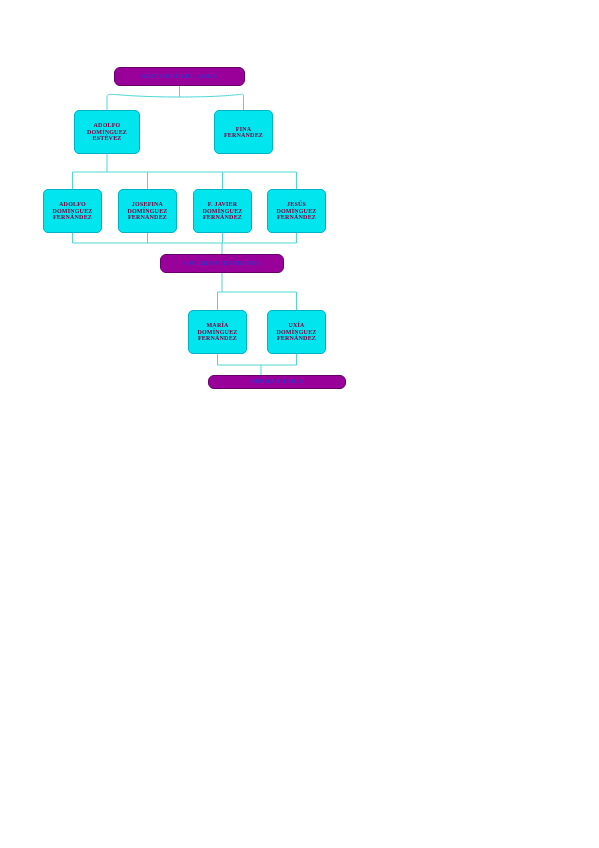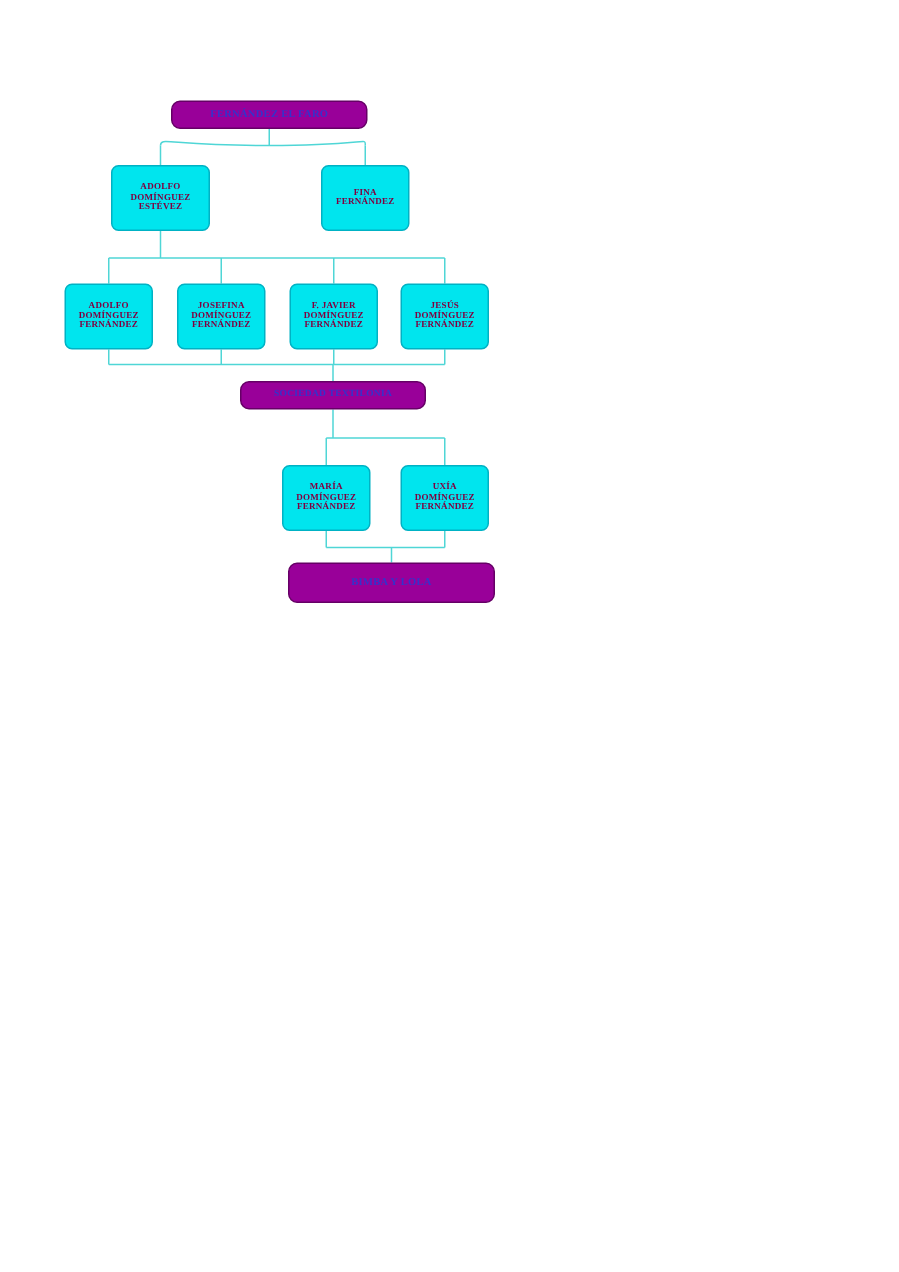--- a/index.html
+++ b/index.html
@@ -107,21 +107,21 @@
         <path d="M296.5,292 L296.5,310"></path>
 
         <path d="M217.5,354 L217.5,365"></path>
         <path d="M296.5,354 L296.5,365"></path>
         <path d="M217.5,365 L296.5,365"></path>
         <path d="M261,365 L261,375"></path>
       </g>
     </svg>
 
     <div class="node node-purple big-label" style="left:114px; top:67px; width:131px; height:19px;">
-      <span class="label">FERNÁNDEZ EL FARO</span>
+      <span class="label">SASTRERÍA EL LOLA</span>
     </div>
 
     <div class="node node-cyan" style="left:74px; top:110px; width:66px; height:44px;">
       <span class="label">ADOLFO
 DOMÍNGUEZ
 ESTÉVEZ</span>
     </div>
 
     <div class="node node-cyan" style="left:214px; top:110px; width:59px; height:44px;">
       <span class="label">FINA
@@ -161,18 +161,18 @@
 DOMÍNGUEZ
 FERNÁNDEZ</span>
     </div>
 
     <div class="node node-cyan" style="left:267px; top:310px; width:59px; height:44px;">
       <span class="label">UXÍA
 DOMÍNGUEZ
 FERNÁNDEZ</span>
     </div>
 
-    <div class="node node-purple big-label" style="left:192px; top:375px; width:138px; height:27px;">
+    <div class="node node-purple big-label" style="left:208px; top:375px; width:138px; height:14px;">
       <span class="label">BIMBA Y LOLA</span>
     </div>
 
   </div>
 </div>
 
 </body></html>

